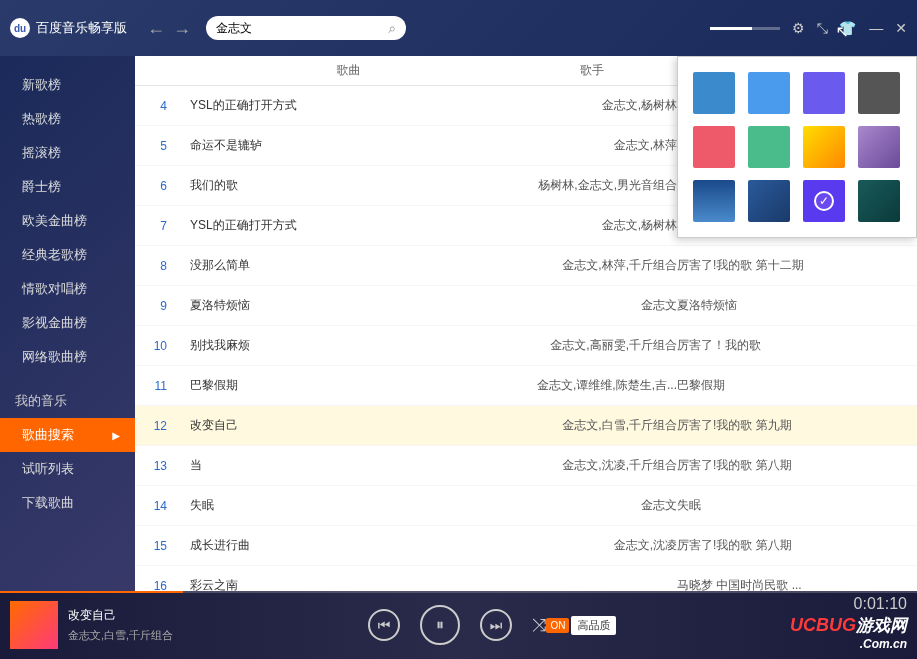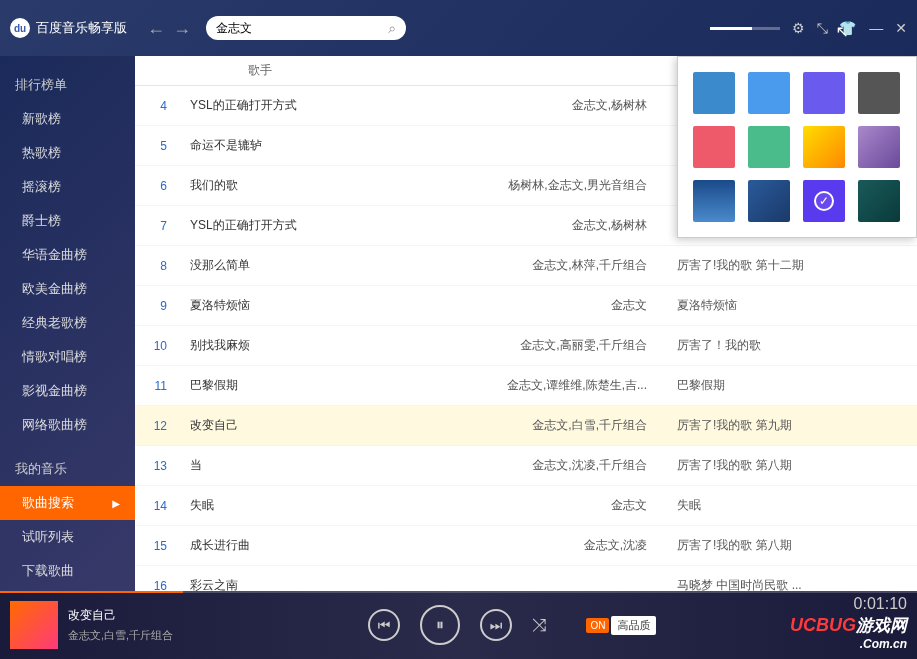--- a/index.html
+++ b/index.html
@@ -27,21 +27,21 @@
 .sidebar-title { padding: 8px 15px; color: #ccc; font-size: 13px; }
 .sidebar-item { padding: 8px 15px 8px 22px; cursor: pointer; color: #ddd; display: flex; align-items: center; justify-content: space-between; }
 .sidebar-item.active { background: #ff6600; color: #fff; }
 .chevron { font-size: 10px; }
 
 .content { flex: 1; background: #fff; display: flex; flex-direction: column; position: relative; }
 .table-header { display: flex; height: 30px; border-bottom: 1px solid #e5e5e5; font-size: 12px; color: #666; align-items: center; }
 .col-num { width: 40px; text-align: right; padding-right: 8px; }
 .col-song { flex: 1; padding-left: 15px; text-align: center; }
 .col-artist { width: 170px; text-align: center; }
-.col-album { width: 240px; text-align: center; margin-left: 30px; }
+.col-album { width: 240px; text-align: center; }
 .table-body { flex: 1; overflow-y: auto; }
 .row { display: flex; height: 40px; align-items: center; font-size: 12px; color: #333; border-bottom: 1px solid #f5f5f5; cursor: pointer; }
 .row.highlighted { background: #fff9e0; }
 .row .col-num { color: #2a6acc; position: relative; }
 .row .col-song { text-align: left; }
 .row .col-artist { text-align: right; color: #555; }
 .row .col-album { text-align: left; color: #555; }
 
 .theme-panel { position: absolute; top: 0; right: 0; width: 240px; background: #fff; border: 1px solid #ccc; box-shadow: -2px 2px 8px rgba(0,0,0,0.2); padding: 15px; display: grid; grid-template-columns: repeat(4, 1fr); gap: 12px; z-index: 100; }
 .theme-swatch { width: 42px; height: 42px; cursor: pointer; border-radius: 2px; position: relative; }
@@ -52,21 +52,21 @@
 .progress-fill { width: 20%; height: 100%; background: #ff6600; }
 .album-art { width: 48px; height: 48px; background: linear-gradient(135deg, #ff6a00, #ff3a7a); margin-right: 10px; }
 .track-info { width: 200px; font-size: 12px; }
 .track-title { color: #fff; margin-bottom: 4px; }
 .track-artist { color: #aaa; font-size: 11px; }
 .time-display { position: absolute; top: 4px; right: 10px; font-size: 16px; color: #ccc; }
 .controls { display: flex; align-items: center; gap: 20px; margin-left: 100px; }
 .ctrl-btn { width: 32px; height: 32px; border: 2px solid #ccc; border-radius: 50%; display: flex; align-items: center; justify-content: center; color: #ccc; cursor: pointer; font-size: 14px; }
 .ctrl-btn.play { width: 40px; height: 40px; font-size: 16px; }
 .shuffle { color: #ccc; font-size: 18px; cursor: pointer; margin-left: 20px; }
-.quality-badge { margin-left: 40px; display: flex; align-items: center; gap: 2px; }
+.quality-badge { display: flex; align-items: center; gap: 2px; }
 .quality-on { background: #ff6600; color: #fff; font-size: 10px; padding: 2px 4px; border-radius: 2px; }
 .quality-text { background: #fff; color: #333; font-size: 11px; padding: 2px 6px; border-radius: 2px; }
 .watermark { position: absolute; right: 10px; bottom: 8px; font-size: 18px; font-weight: bold; font-style: italic; }
 .watermark .ucbug { color: #ff3a3a; }
 .watermark .com { color: #fff; font-size: 12px; display: block; text-align: right; }
 .yxw { color: #fff; font-size: 17px; }
 </style>
 </head>
 <body>
 
@@ -93,27 +93,25 @@
       <span class="titlebar-icon">👕</span>
       <span class="titlebar-icon">—</span>
       <span class="titlebar-icon">✕</span>
     </div>
     <div class="cursor-arrow">↖</div>
   </div>
 
   <div class="main">
     <div class="sidebar">
       <div class="sidebar-section">
-        <div class="sidebar-title">排行榜单</div>
         <div id="sb1">
             <div class="sidebar-item">新歌榜</div>
             <div class="sidebar-item">热歌榜</div>
             <div class="sidebar-item">摇滚榜</div>
             <div class="sidebar-item">爵士榜</div>
-            <div class="sidebar-item">华语金曲榜</div>
             <div class="sidebar-item">欧美金曲榜</div>
             <div class="sidebar-item">经典老歌榜</div>
             <div class="sidebar-item">情歌对唱榜</div>
             <div class="sidebar-item">影视金曲榜</div>
             <div class="sidebar-item">网络歌曲榜</div>
           </div>
       </div>
       <div class="sidebar-section">
         <div class="sidebar-title">我的音乐</div>
         <div id="sb2">
@@ -127,33 +125,35 @@
             <div class="sidebar-item">
               <span>下载歌曲</span>
             </div>
           </div>
       </div>
     </div>
 
     <div class="content">
       <div class="table-header">
         <div class="col-num"></div>
+        <div class="col-song">歌曲</div>
         <div class="col-artist">歌手</div>
         <div class="col-album"></div>
       </div>
       <div class="table-body" id="tbody">
           <div class="row">
             <div class="col-num">4</div>
             <div class="col-song">YSL的正确打开方式</div>
             <div class="col-artist">金志文,杨树林</div>
             <div class="col-album">厉</div>
           </div>
           <div class="row">
             <div class="col-num">5</div>
             <div class="col-song">命运不是辘轳</div>
+            <div class="col-artist">金志文,林萍</div>
             <div class="col-album">厉</div>
           </div>
           <div class="row">
             <div class="col-num">6</div>
             <div class="col-song">我们的歌</div>
             <div class="col-artist">杨树林,金志文,男光音组合</div>
             <div class="col-album">厉</div>
           </div>
           <div class="row">
             <div class="col-num">7</div>

